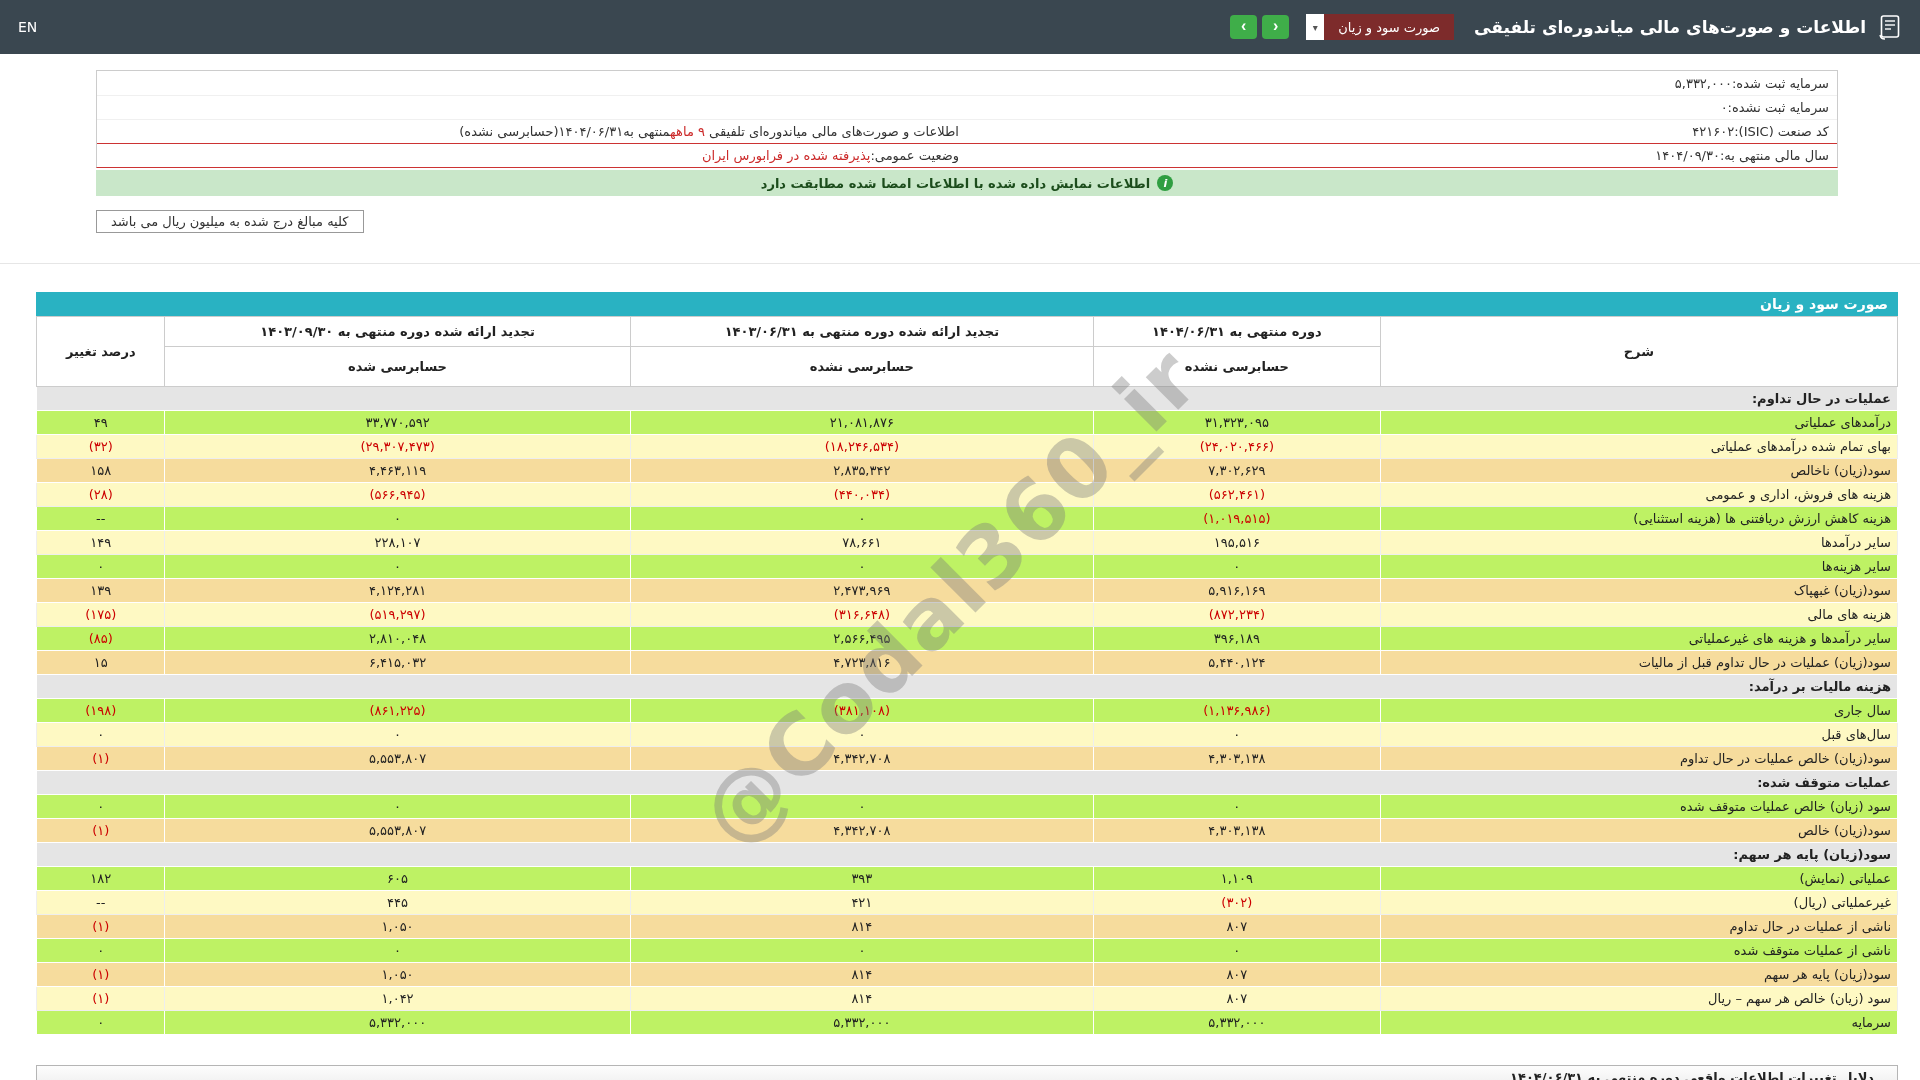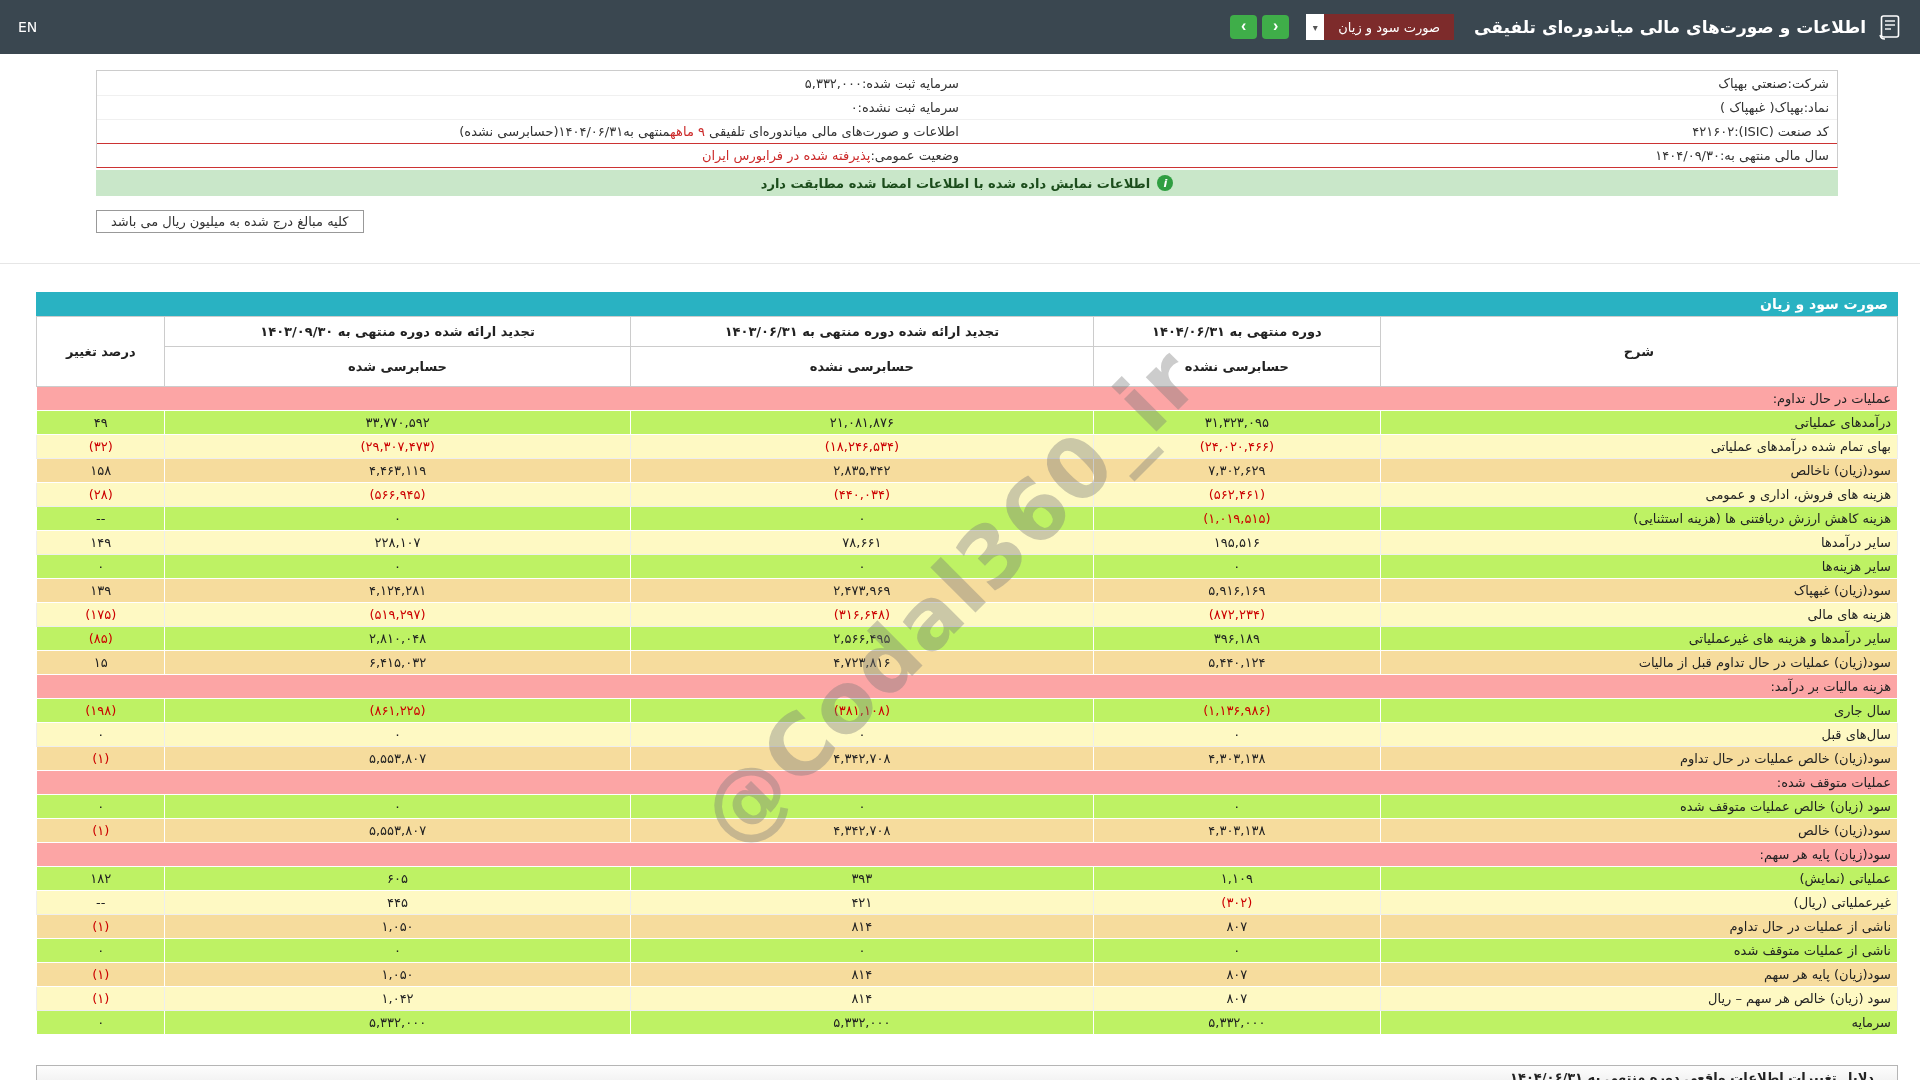--- a/index.html
+++ b/index.html
@@ -40,21 +40,21 @@
   .stmt-title{height:24px;background:#29b2c2;color:#fff;font-size:14px;font-weight:bold;line-height:24px;padding:0 10px}
   table.stmt{width:100%;border-collapse:collapse;table-layout:fixed;border:1px solid #ccc}
   .stmt th{border:1px solid #ccc;background:#fff;font-size:13px;color:#222;padding:2px 4px;font-weight:bold;white-space:nowrap;overflow:hidden}
   .stmt thead tr.h1 th{height:30px}
   .stmt thead tr.h2 th{height:40px}
   .stmt td{border:1px solid #eee;font-size:13px;color:#222;height:24px;padding:0 6px;text-align:center;white-space:nowrap;overflow:hidden}
   .stmt td.cell-desc{text-align:right}
   tr.row-blue td{background:#bef264;border-color:#fff}
   tr.row-yellow td{background:#f6dc9d;border-color:#fff}
   tr.row-white td{background:#fef9c3}
-  tr.row-section td{background:#fca5a5;font-weight:normal;border-color:#fff}
+  tr.row-section td{background:#e5e5e5;font-weight:bold;border-color:#fff}
   .stmt td.neg{color:#cc0000}
 
   
   .footer-box{margin:30px 22px 0 36px;height:26px;border:1px solid #b5b5b5;background:linear-gradient(#fdfdfd,#ececec);line-height:24px;padding:0 23px;font-size:13px;font-weight:bold;color:#222;white-space:nowrap;overflow:hidden}
   .footer-teal{margin:3px 22px 0 36px;height:10px;background:#29b2c2}
 
   
   .watermark{position:absolute;top:548px;left:560px;width:780px;text-align:center;transform:rotate(-45deg);font-size:84px;font-weight:bold;color:rgba(120,120,120,0.38);pointer-events:none;z-index:9;direction:ltr;letter-spacing:2px;white-space:nowrap}
 </style>
 </head>
@@ -80,25 +80,23 @@
   <div class="nav-btns">
     <button class="nav-btn">‹</button>
     <button class="nav-btn">›</button>
   </div>
 
   <span class="lang">EN</span>
 </div>
 
 <div class="company-box" id="company-rows">
     <div class="ci-row">
-      <div class="ci-cell"><span class="ci-label">شرکت:</span><span>صنعتي بهپاک</span></div>
       <div class="ci-cell"><span class="ci-label">سرمایه ثبت شده:</span><span>۵,۳۳۲,۰۰۰</span></div>
     </div>
     <div class="ci-row">
-      <div class="ci-cell"><span class="ci-label">نماد:</span><span>بهپاک( غبهپاک )</span></div>
       <div class="ci-cell"><span class="ci-label">سرمایه ثبت نشده:</span><span>۰</span></div>
     </div>
     <div class="ci-row">
       <div class="ci-cell"><span class="ci-label">کد صنعت (ISIC):</span><span>۴۲۱۶۰۲</span></div>
       <div class="ci-cell"><span>اطلاعات و صورت‌های مالی میاندوره‌ای تلفیقی </span><span class="red-text">۹ ماهه</span><span>منتهی به۱۴۰۴/۰۶/۳۱(حسابرسی نشده)</span></div>
     </div>
     <div class="ci-row alert-row">
       <div class="ci-cell"><span class="ci-label">سال مالی منتهی به:</span><span>۱۴۰۴/۰۹/۳۰</span></div>
       <div class="ci-cell"><span class="ci-label">وضعیت عمومی:</span><span class="red-text">پذیرفته شده در فرابورس ایران</span></div>
     </div>

